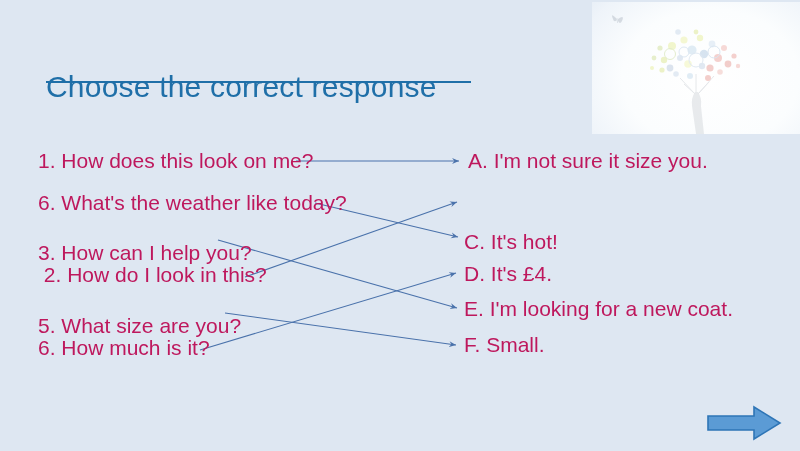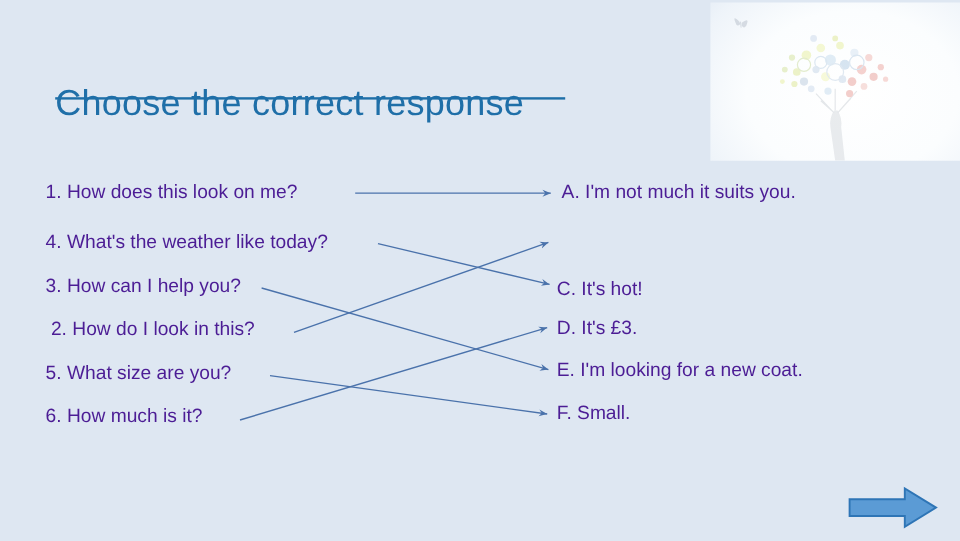--- a/index.html
+++ b/index.html
@@ -77,34 +77,34 @@
   }
   #lines {
     position: absolute;
     left: 0;
     top: 0;
     width: 800px;
     height: 451px;
   }
   .prompt, .answer {
     position: absolute;
-    font-size: 16px;
+    font-size: 21px;
     line-height: 18px;
-    color: #4c1d95;
+    color: #be185d;
     white-space: pre;
   }
   .prompt { left: 38px; }
   .answer { left: 464px; }
   .answer.indented { left: 468px; }
 
   .p1 { top: 152px; }
   .p2 { top: 194px; }
-  .p3 { top: 230px; }
+  .p3 { top: 244px; }
   .p4 { top: 266px; }
-  .p5 { top: 303px; }
+  .p5 { top: 317px; }
   .p6 { top: 339px; text-align: center; }
 
   .a1 { top: 152px; }
   .a2 { top: 194px; }
   .a3 { top: 233px; }
   .a4 { top: 265px; }
   .a5 { top: 300px; }
   .a6 { top: 336px; }
 
   
@@ -185,29 +185,29 @@
         <line x1="296" y1="161" x2="459" y2="161"></line>
         <line x1="315" y1="203" x2="458" y2="237"></line>
         <line x1="218" y1="240" x2="457" y2="308"></line>
         <line x1="245" y1="277" x2="457" y2="202"></line>
         <line x1="225" y1="313" x2="456" y2="345"></line>
         <line x1="200" y1="350" x2="456" y2="273"></line>
       </g>
     </svg>
 
     <div class="prompt p1">1. How does this look on me?</div>
-    <div class="prompt p2">4. What's the weather like today?</div>
+    <div class="prompt p2">6. What's the weather like today?</div>
     <div class="prompt p3">3. How can I help you?</div>
     <div class="prompt p4"> 2. How do I look in this?</div>
     <div class="prompt p5">5. What size are you?</div>
     <div class="prompt p6">6. How much is it?</div>
 
-    <div class="answer a1 indented">A. I'm not much it suits you.</div>
+    <div class="answer a1 indented">A. I'm not sure it size you.</div>
     <div class="answer a3">C. It's hot!</div>
-    <div class="answer a4">D. It's £3.</div>
+    <div class="answer a4">D. It's £4.</div>
     <div class="answer a5">E. I'm looking for a new coat.</div>
     <div class="answer a6">F. Small.</div>
   </div>
 
   <div id="next-arrow">
     <svg width="76" height="36" viewBox="0 0 76 36">
       <path d="M2 11 L48 11 L48 2 L74 18 L48 34 L48 25 L2 25 Z" fill="#5b9bd5" stroke="#2e75b6" stroke-width="1.6" stroke-linejoin="miter"></path>
     </svg>
   </div>
 

